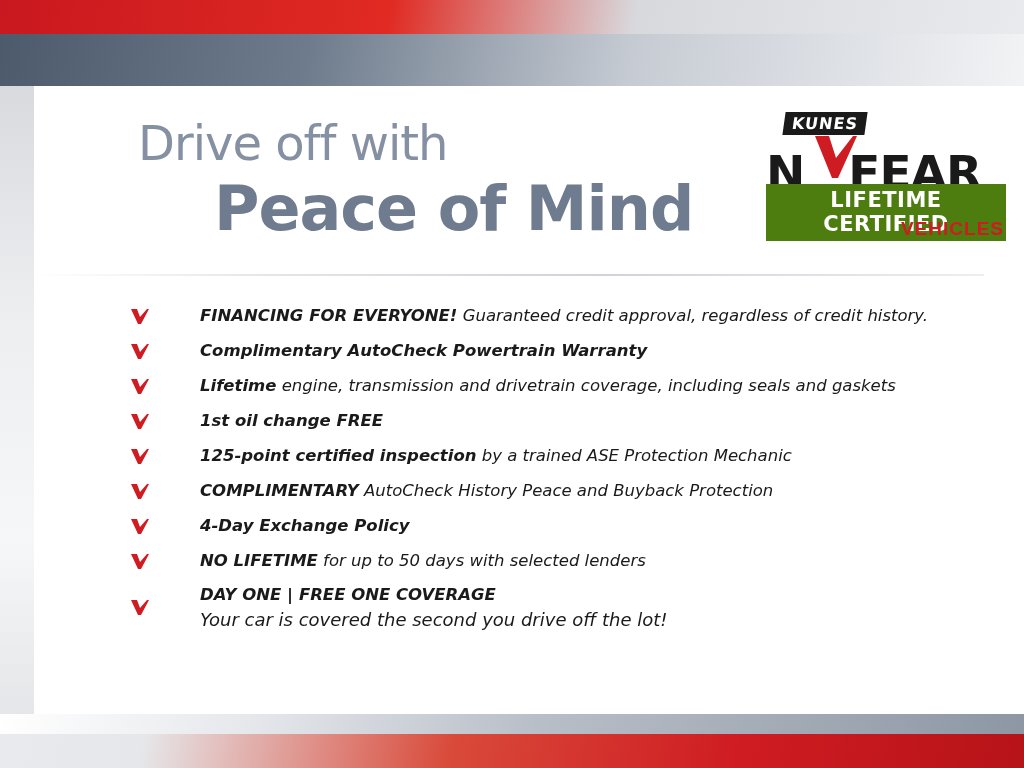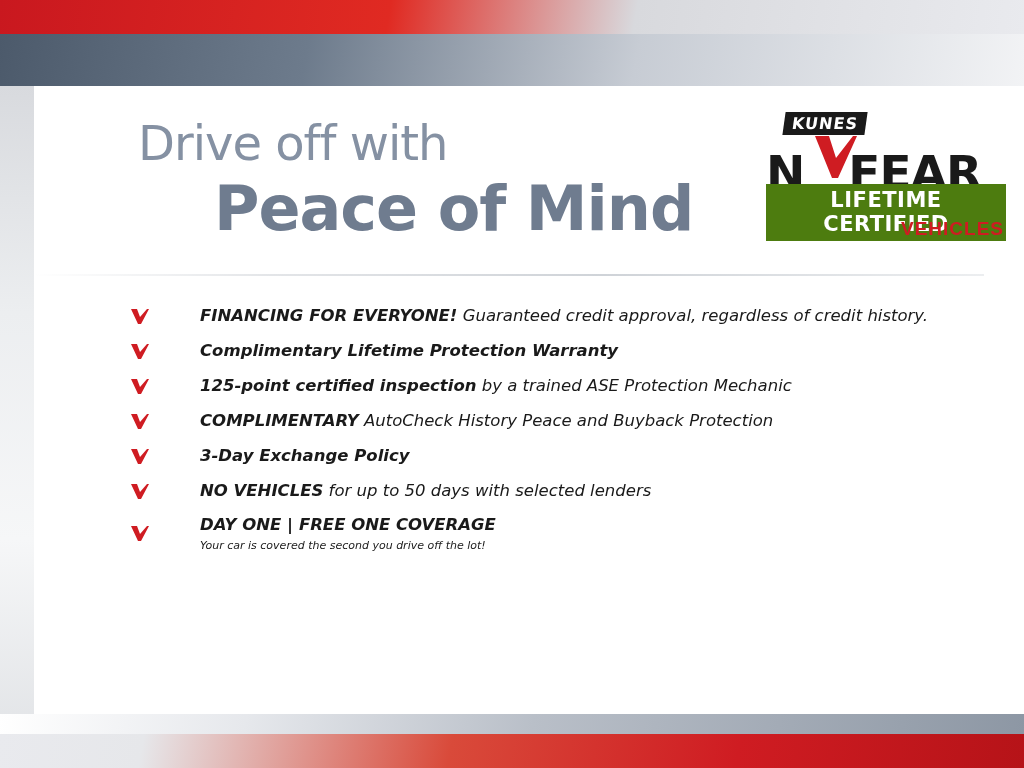--- a/index.html
+++ b/index.html
@@ -187,21 +187,21 @@
     color: #1a1a1a;
     line-height: 1.25;
     font-style: italic;
   }
   .bullet-text b {
     font-weight: 700;
     font-style: italic;
   }
   .bullet-sub {
     font-family: "DejaVu Sans", sans-serif;
-    font-size: 11px;
+    font-size: 18px;
     font-style: italic;
     color: #1a1a1a;
     margin-left: 22px;
     margin-top: 3px;
   }
   .bullet-stack { display: flex; flex-direction: column; }
 </style>
 </head>
 <body>
 
@@ -244,21 +244,41 @@
           <div class="bullet-text"><b>FINANCING FOR EVERYONE!</b><span> Guaranteed credit approval, regardless of credit history.</span></div>
         </div>
       </div>
       <div class="bullet-row">
         <span class="bullet-mark">
           <svg width="20" height="19" viewBox="0 0 20 19">
             <path d="M1 2 L7 2 L10 10 L17 2 L19 2 L11 17 L8 17 Z" fill="#cf1c22"></path>
           </svg>
         </span>
         <div class="bullet-stack">
-          <div class="bullet-text"><b>Complimentary Lifetime Protection Warranty</b></div>
+          <div class="bullet-text"><b>Complimentary AutoCheck Powertrain Warranty</b></div>
+        </div>
+      </div>
+      <div class="bullet-row">
+        <span class="bullet-mark">
+          <svg width="20" height="19" viewBox="0 0 20 19">
+            <path d="M1 2 L7 2 L10 10 L17 2 L19 2 L11 17 L8 17 Z" fill="#cf1c22"></path>
+          </svg>
+        </span>
+        <div class="bullet-stack">
+          <div class="bullet-text"><b>Lifetime</b><span> engine, transmission and drivetrain coverage, including seals and gaskets</span></div>
+        </div>
+      </div>
+      <div class="bullet-row">
+        <span class="bullet-mark">
+          <svg width="20" height="19" viewBox="0 0 20 19">
+            <path d="M1 2 L7 2 L10 10 L17 2 L19 2 L11 17 L8 17 Z" fill="#cf1c22"></path>
+          </svg>
+        </span>
+        <div class="bullet-stack">
+          <div class="bullet-text"><b>1st oil change FREE</b></div>
         </div>
       </div>
       <div class="bullet-row">
         <span class="bullet-mark">
           <svg width="20" height="19" viewBox="0 0 20 19">
             <path d="M1 2 L7 2 L10 10 L17 2 L19 2 L11 17 L8 17 Z" fill="#cf1c22"></path>
           </svg>
         </span>
         <div class="bullet-stack">
           <div class="bullet-text"><b>125-point certified inspection</b><span> by a trained ASE Protection Mechanic</span></div>
@@ -274,31 +294,31 @@
           <div class="bullet-text"><b>COMPLIMENTARY</b><span> AutoCheck History Peace and Buyback Protection</span></div>
         </div>
       </div>
       <div class="bullet-row">
         <span class="bullet-mark">
           <svg width="20" height="19" viewBox="0 0 20 19">
             <path d="M1 2 L7 2 L10 10 L17 2 L19 2 L11 17 L8 17 Z" fill="#cf1c22"></path>
           </svg>
         </span>
         <div class="bullet-stack">
-          <div class="bullet-text"><b>3-Day Exchange Policy</b></div>
-        </div>
-      </div>
-      <div class="bullet-row">
-        <span class="bullet-mark">
-          <svg width="20" height="19" viewBox="0 0 20 19">
-            <path d="M1 2 L7 2 L10 10 L17 2 L19 2 L11 17 L8 17 Z" fill="#cf1c22"></path>
-          </svg>
-        </span>
-        <div class="bullet-stack">
-          <div class="bullet-text"><b>NO VEHICLES</b><span> for up to 50 days with selected lenders</span></div>
+          <div class="bullet-text"><b>4-Day Exchange Policy</b></div>
+        </div>
+      </div>
+      <div class="bullet-row">
+        <span class="bullet-mark">
+          <svg width="20" height="19" viewBox="0 0 20 19">
+            <path d="M1 2 L7 2 L10 10 L17 2 L19 2 L11 17 L8 17 Z" fill="#cf1c22"></path>
+          </svg>
+        </span>
+        <div class="bullet-stack">
+          <div class="bullet-text"><b>NO LIFETIME</b><span> for up to 50 days with selected lenders</span></div>
         </div>
       </div>
       <div class="bullet-row">
         <span class="bullet-mark">
           <svg width="20" height="19" viewBox="0 0 20 19">
             <path d="M1 2 L7 2 L10 10 L17 2 L19 2 L11 17 L8 17 Z" fill="#cf1c22"></path>
           </svg>
         </span>
         <div class="bullet-stack">
           <div class="bullet-text"><b>DAY ONE | FREE ONE COVERAGE</b></div>

